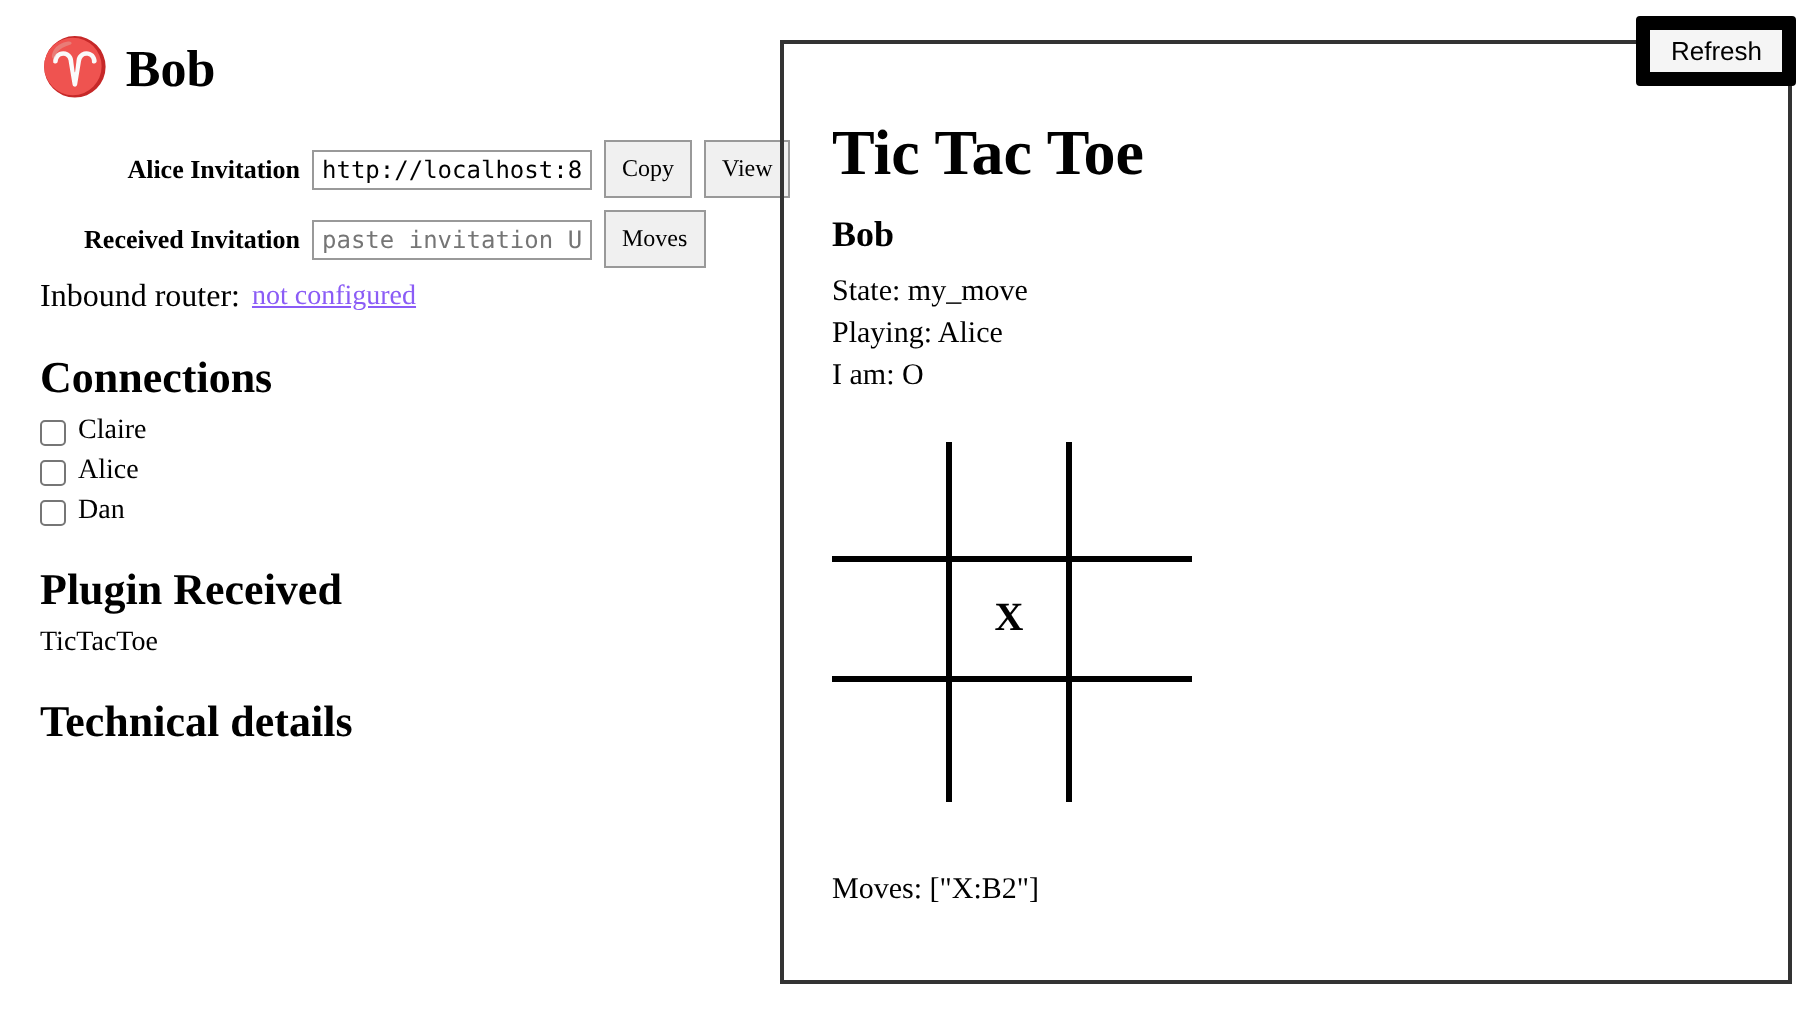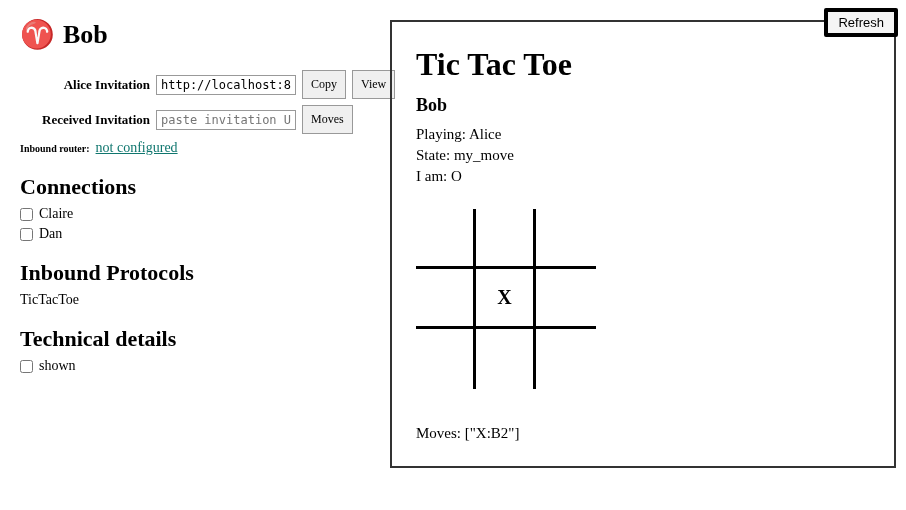--- a/index.html
+++ b/index.html
@@ -12,21 +12,21 @@
 
     
     #refresh-btn-container {
       position: absolute;
       top: 8px;
       right: 8px;
     }
     #refresh-btn-container button {
       padding: 3px 10px;
       font-size: 13px;
-      border: 4px solid #000000;
+      border: 7px solid #000000;
       background: #f5f5f5;
       cursor: pointer;
       border-radius: 2px;
     }
 
     .main-layout {
       display: flex;
       flex-direction: row;
       padding-top: 10px;
     }
@@ -89,25 +89,25 @@
       margin-top: 18px;
       margin-bottom: 6px;
     }
     .inbound-router-row {
       display: flex;
       align-items: center;
       gap: 6px;
       margin-bottom: 6px;
     }
     .inbound-router-row .label {
-      font-weight: bold;
-      font-size: 10px;
+      font-weight: normal;
+      font-size: 16px;
     }
     .inbound-router-row a {
-      color: #0f766e;
+      color: #8b5cf6;
       text-decoration: underline;
       font-size: 14px;
     }
 
     .connections-list {
       margin-top: 4px;
     }
     .connection-item {
       display: flex;
       align-items: center;
@@ -132,21 +132,21 @@
       align-items: center;
       gap: 6px;
       font-size: 14px;
     }
 
     
     .right-panel {
       flex: 1;
       border: 2px solid #333;
       margin: 10px 10px 10px 0;
-      padding: 24px 24px;
+      padding: 36px 24px;
       min-height: 400px;
     }
 
     .game-title {
       font-size: 32px;
       font-weight: bold;
       margin-bottom: 12px;
     }
     .game-player {
       font-size: 18px;
@@ -227,42 +227,40 @@
     </div>
 
     <div class="section-heading">Connections</div>
     <div class="connections-list">
       <div class="connection-item">
         <input type="checkbox" style="">
         <span>Claire</span>
       </div>
       <div class="connection-item">
         <input type="checkbox" style="">
+        <span>Alice</span>
+      </div>
+      <div class="connection-item">
+        <input type="checkbox" style="">
         <span>Dan</span>
       </div>
     </div>
 
-    <div class="section-heading">Inbound Protocols</div>
+    <div class="section-heading">Plugin Received</div>
     <div class="plugin-item">TicTacToe</div>
 
     <div class="section-heading">Technical details</div>
-    <div class="technical-details">
-      <div class="technical-item">
-        <input type="checkbox" style="">
-        <span>shown</span>
-      </div>
-    </div>
 
   </div>
 
   <div class="right-panel">
     <div class="game-title">Tic Tac Toe</div>
     <div class="game-player">Bob</div>
+    <div class="game-info">State: my_move</div>
     <div class="game-info">Playing: Alice</div>
-    <div class="game-info">State: my_move</div>
     <div class="game-info">I am: O</div>
 
     
     <div class="board-container">
       <div class="board">
 
         <div class="board-cell col-1 row-1"></div>
         <div class="board-cell col-2 row-1"></div>
         <div class="board-cell row-1"></div>
 

